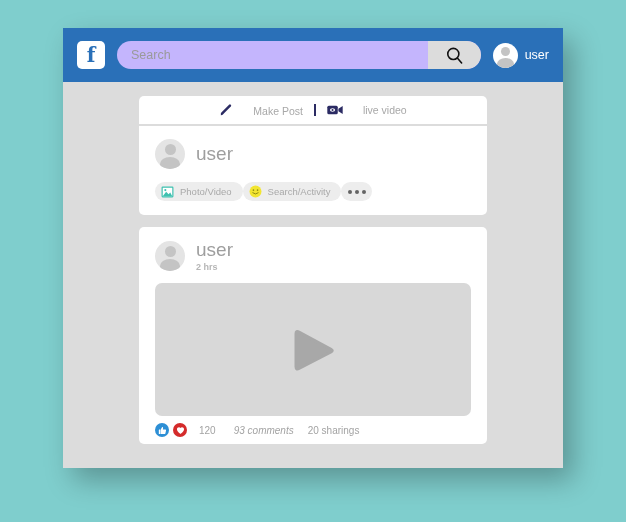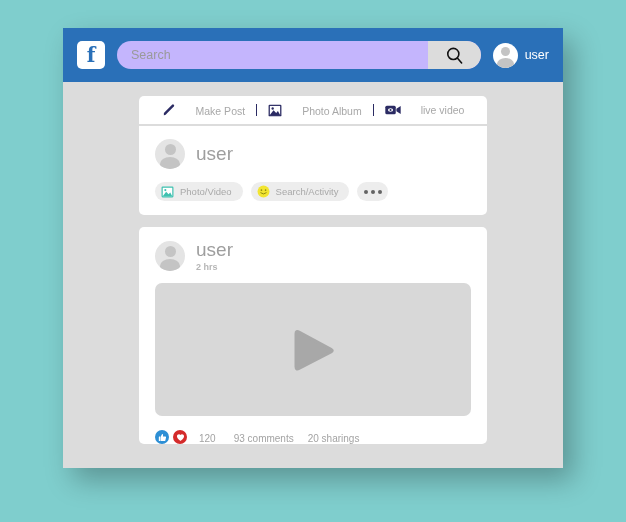--- a/index.html
+++ b/index.html
@@ -178,21 +178,20 @@
   #composer-card .avatar .body { width: 20px; height: 14px; left: 5px; top: 18px; }
   .poster-name {
     font-size: 19px;
     color: #9e9e9e;
     font-weight: normal;
   }
 
   #chip-row {
     display: flex;
     align-items: center;
-    gap: 8px;
     margin-top: 13px;
   }
   .chip {
     display: flex;
     align-items: center;
     gap: 6px;
     background: #ededed;
     border-radius: 11px;
     height: 19px;
     padding: 0 11px 0 6px;
@@ -242,21 +241,21 @@
     background: #d8d8d8;
     border-radius: 7px;
     display: flex;
     align-items: center;
     justify-content: center;
     cursor: pointer;
   }
 
   #engagement-row {
     display: flex;
-    align-items: flex-end;
+    align-items: center;
     height: 28px;
     gap: 4px;
     padding-top: 0;
   }
   .reaction {
     width: 14px;
     height: 14px;
     border-radius: 50%;
     display: flex;
     align-items: center;
@@ -264,21 +263,21 @@
     flex: 0 0 auto;
     cursor: pointer;
   }
   #reaction-like { background: #2d8fd5; }
   #reaction-love { background: #d42b2b; margin-right: 8px; }
   .count-text {
     font-size: 10px;
     color: #a3a3a3;
   }
   #like-count { margin-right: 14px; }
-  #comment-count { margin-right: 10px; }
+  #comment-count { margin-right: 10px; font-style: italic; }
 </style>
 </head>
 <body>
 
 <div id="window">
 
   <div id="topbar">
 
     <div id="fb-logo">
       <div class="f-glyph">f</div>
@@ -310,29 +309,20 @@
       <div class="tool-item">
         <svg width="14" height="14" viewBox="0 0 24 24">
           <path d="M3.2 20.8 L6.2 20.0 L20.2 6.0 A2.1 2.1 0 0 0 17.2 3.0 L3.2 17.0 Z" fill="#2b2b63"></path>
           <path d="M3.2 20.8 L4.0 18.2 L5.8 20.0 Z" fill="#2b2b63"></path>
         </svg>
         <span class="tool-label">Make Post</span>
       </div>
 
       <div class="tool-sep"></div>
 
-      <div class="tool-item">
-        <svg width="14" height="13" viewBox="0 0 24 22">
-          <rect x="1" y="1" width="22" height="20" rx="2" fill="#2b2b63"></rect>
-          <rect x="3.2" y="3.2" width="17.6" height="15.6" fill="#ffffff"></rect>
-          <circle cx="8" cy="7.5" r="2" fill="#2b2b63"></circle>
-          <path d="M3.2 18.8 L9.5 10.5 L14 15.2 L17 12 L20.8 18.8 Z" fill="#2b2b63"></path>
-        </svg>
-        <span class="tool-label">Photo Album</span>
-      </div>
 
       <div class="tool-sep"></div>
 
       <div class="tool-item">
         <svg width="16" height="12" viewBox="0 0 26 18">
           <rect x="0.5" y="2" width="17" height="14" rx="2.5" fill="#2b2b63"></rect>
           <path d="M18.5 7 L25.5 2.5 L25.5 15.5 L18.5 11 Z" fill="#2b2b63"></path>
           <ellipse cx="9" cy="9" rx="4.2" ry="2.8" fill="#ffffff"></ellipse>
           <circle cx="9" cy="9" r="1.7" fill="#2b2b63"></circle>
         </svg>

